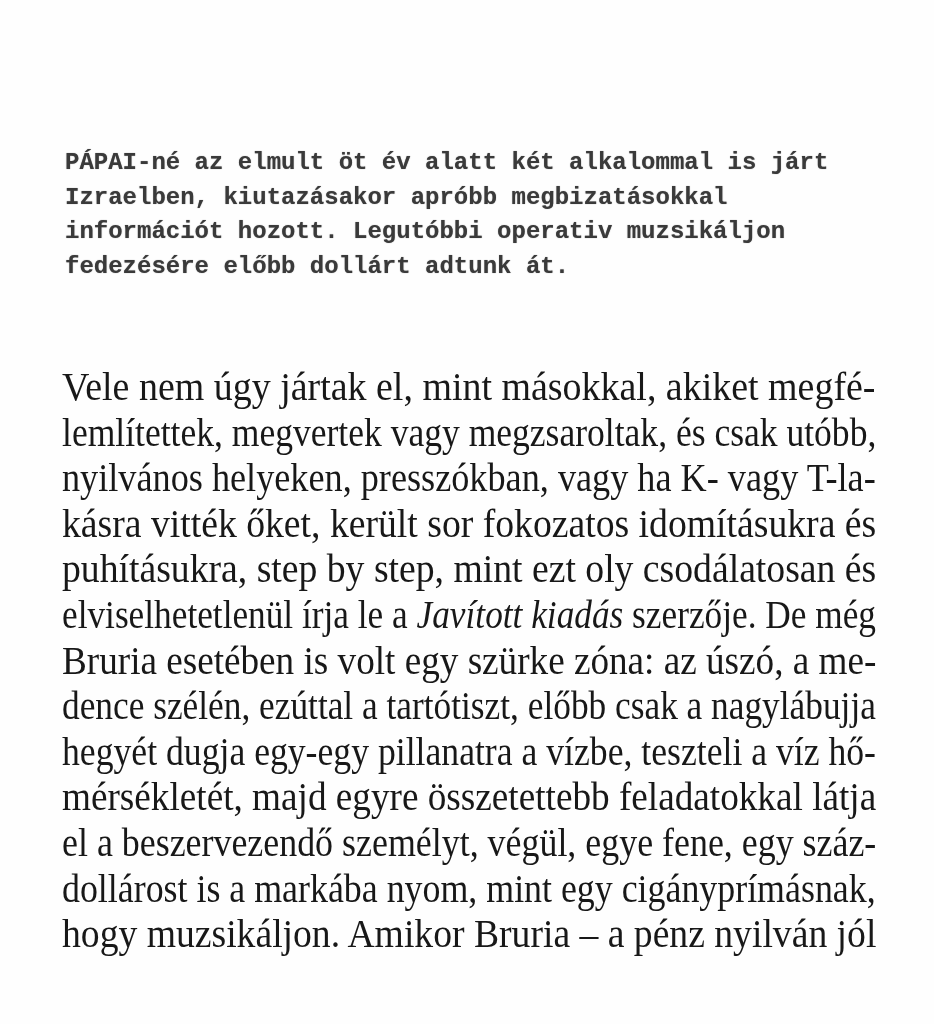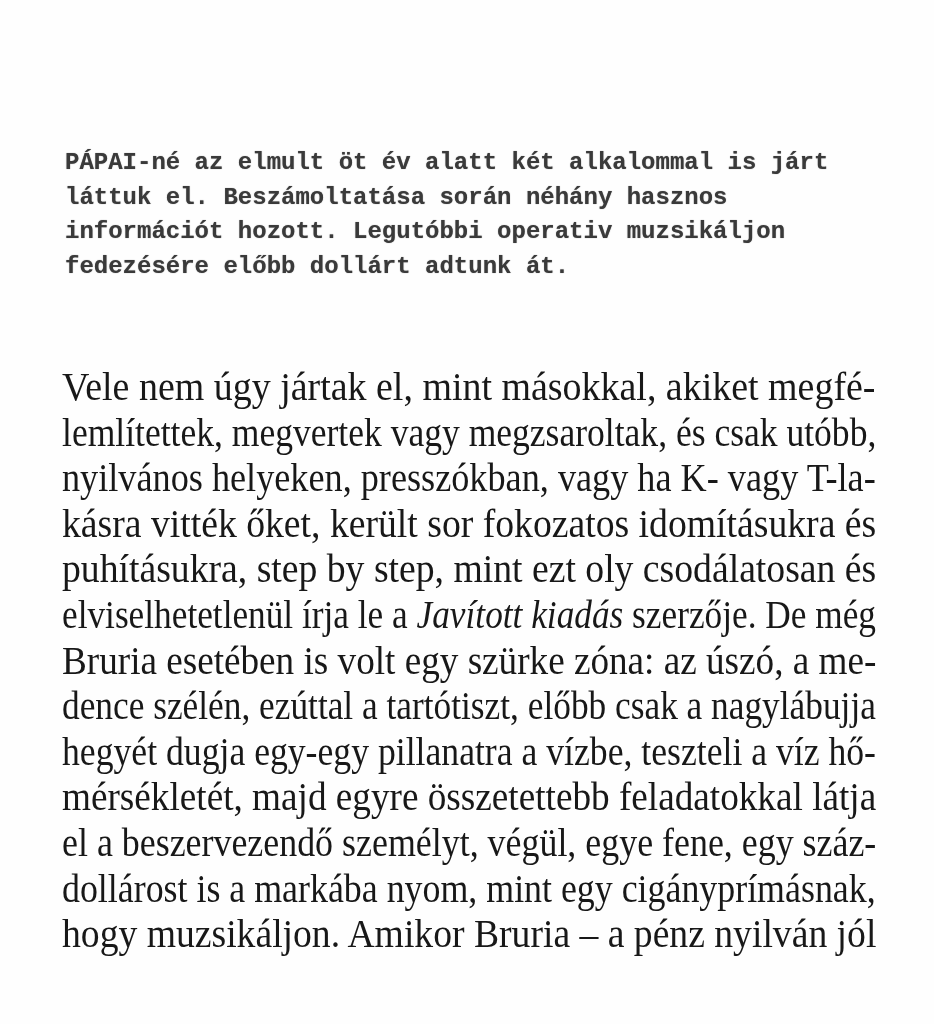--- a/index.html
+++ b/index.html
@@ -49,21 +49,21 @@
     font-style: italic;
   }
 </style>
 </head>
 <body>
 
 <div class="page">
 
   <div class="memo">
     <div class="mline">PÁPAI-né az elmult öt év alatt két alkalommal is járt</div>
-    <div class="mline">láttuk el. Beszámoltatása során néhány hasznos</div>
+    <div class="mline">Izraelben, kiutazásakor apróbb megbizatásokkal</div>
     <div class="mline">információt hozott. Legutóbbi operativ muzsikáljon</div>
     <div class="mline">fedezésére előbb dollárt adtunk át.</div>
   </div>
 
   <div class="bodytext">
     <div class="bline" style="transform: scaleX(0.9487);">Vele nem úgy jártak el, mint másokkal, akiket megfé-</div>
     <div class="bline" style="transform: scaleX(0.8886);">lemlítettek, megvertek vagy megzsaroltak, és csak utóbb,</div>
     <div class="bline" style="transform: scaleX(0.9055);">nyilvános helyeken, presszókban, vagy ha K- vagy T-la-</div>
     <div class="bline" style="transform: scaleX(0.9421);">kásra vitték őket, került sor fokozatos idomításukra és</div>
     <div class="bline" style="transform: scaleX(0.9421);">puhításukra, step by step, mint ezt oly csodálatosan és</div>

